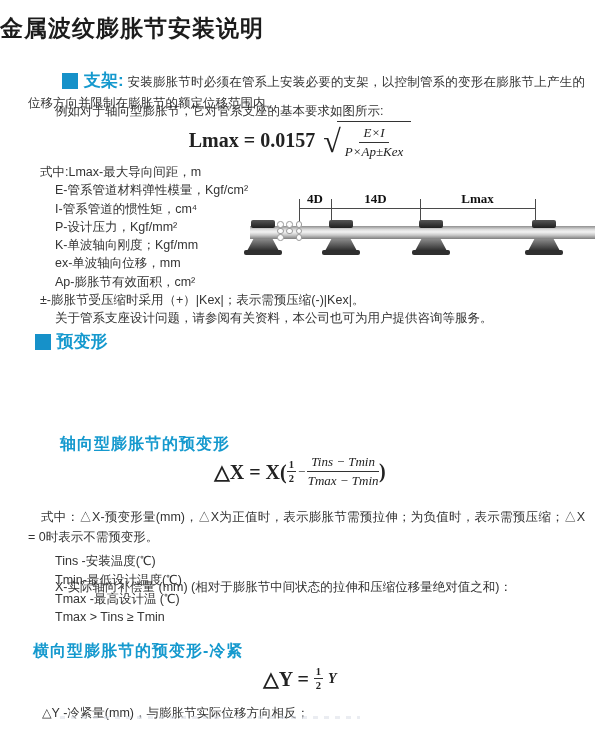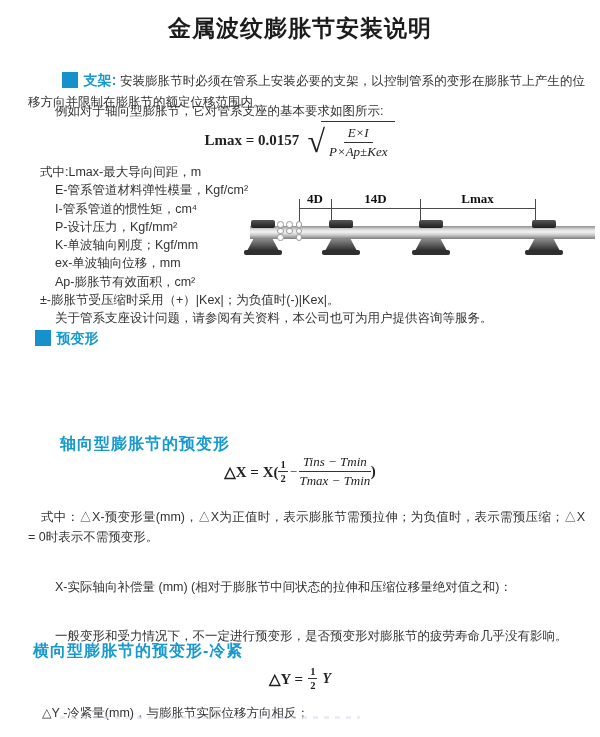--- a/index.html
+++ b/index.html
@@ -1,31 +1,31 @@
 <!DOCTYPE html>
 <html><head>
 <meta charset="utf-8">
 <style>
   html,body{margin:0;padding:0;background:#fff;}
   #page{position:relative;width:600px;height:737px;background:#ffffff;overflow:hidden;
         font-family:"Liberation Sans",sans-serif;color:#333;font-size:12.5px;}
   .abs{position:absolute;}
   
-  #title{top:13px;left:0;width:600px;text-align:center;font-size:23px;font-weight:bold;color:#1c1c1c;letter-spacing:1px;}
+  #title{top:13px;left:0;width:600px;text-align:left;font-size:23px;font-weight:bold;color:#1c1c1c;letter-spacing:1px;}
   
   .sq{display:inline-block;width:16px;height:16px;background:#1691C9;vertical-align:-3px;margin-right:2px;}
-  .sect-h{color:#1599CE;font-size:14px;font-weight:bold;}
+  .sect-h{color:#1599CE;font-size:17px;font-weight:bold;}
   .sub-h{color:#1599CE;font-size:16px;font-weight:bold;letter-spacing:1px;}
   
   .body-t{line-height:21px;color:#333;}
   #support-intro{top:57px;left:28px;width:557px;text-indent:34px;line-height:21.5px;text-align:justify;}
   #example-line{top:101px;left:28px;width:557px;text-indent:27px;}
   
   .fwrap{left:0;width:600px;display:flex;justify-content:center;align-items:center;}
-  .f-lhs{font-family:"Liberation Serif",serif;font-weight:bold;font-size:15px;color:#222;}
+  .f-lhs{font-family:"Liberation Serif",serif;font-weight:bold;font-size:20px;color:#222;}
   .frac{display:inline-flex;flex-direction:column;align-items:center;font-family:"Liberation Serif",serif;font-style:italic;font-size:13px;color:#222;line-height:1.25;}
   .frac .fn{border-bottom:1px solid #333;padding:0 4px 1px;}
   .frac .fd{padding-top:1px;}
   .frac.small{font-style:normal;font-weight:bold;font-size:10.5px;line-height:1.15;}
   .frac.small .fn{padding:0 2px 0;}
   #formula1{top:121px;}
   .rad-glyph{font-family:"Liberation Serif",serif;font-size:32px;font-weight:400;line-height:1;color:#222;margin-left:8px;}
   .radicand{display:inline-block;border-top:1.5px solid #333;margin-left:-4px;padding:3px 8px 0 8px;}
   #formula2{top:454px;gap:0;}
   #formula3{top:666px;gap:5px;}
@@ -86,21 +86,21 @@
   </div>
 
   <div class="abs" id="defs">
     <div>式中:Lmax-最大导向间距，m</div>
     <div class="ind">E-管系管道材料弹性模量，Kgf/cm²</div>
     <div class="ind">I-管系管道的惯性矩，cm⁴</div>
     <div class="ind">P-设计压力，Kgf/mm²</div>
     <div class="ind">K-单波轴向刚度；Kgf/mm</div>
     <div class="ind">ex-单波轴向位移，mm</div>
     <div class="ind">Ap-膨胀节有效面积，cm²</div>
-    <div>±-膨胀节受压缩时采用（+）|Kex|；为负值时(-)|Kex|。</div>
+    <div>±-膨胀节受压缩时采用（+）|Kex|；表示需预压缩(-)|Kex|。</div>
     <div class="ind">关于管系支座设计问题，请参阅有关资料，本公司也可为用户提供咨询等服务。</div>
   </div>
 
   <div class="abs" id="diagram">
     <div class="dim-line"></div>
     <div class="tick" style="left:49px"></div>
     <div class="tick" style="left:81px"></div>
     <div class="tick" style="left:170px"></div>
     <div class="tick" style="left:285px"></div>
     <div class="dlabel" style="left:49px;width:32px">4D</div>
@@ -150,22 +150,27 @@
       <span class="fn">Tins − Tmin</span>
       <span class="fd">Tmax − Tmin</span>
     </span>
     <span class="f-lhs">)</span>
   </div>
 
   <p class="abs body-t" id="axial-explain">式中：△X-预变形量(mm)，△X为正值时，表示膨胀节需预拉伸；为负值时，表示需预压缩；△X = 0时表示不需预变形。</p>
 
   <div class="abs body-t" id="x-def">X-实际轴向补偿量 (mm) (相对于膨胀节中间状态的拉伸和压缩位移量绝对值之和)：</div>
 
+  <div class="abs" id="temp-defs">
+    <div>Tins -安装温度(℃)</div>
+    <div>Tmin-最低设计温度(℃)</div>
+    <div>Tmax -最高设计温 (℃)</div>
+    <div>Tmax &gt; Tins ≥ Tmin</div>
+  </div>
 
-  <div class="abs body-t" id="axial-note">一般变形和受力情况下，不一定进行预变形，是否预变形对膨胀节的疲劳寿命几乎没有影响。</div>
 
   <div class="abs sub-h" id="lateral-heading">横向型膨胀节的预变形-冷紧</div>
 
   <div class="abs fwrap" id="formula3">
     <span class="f-lhs">△Y =</span>
     <span class="frac small">
       <span class="fn">1</span>
       <span class="fd">2</span>
     </span>
     <span class="f-y">Y</span>

